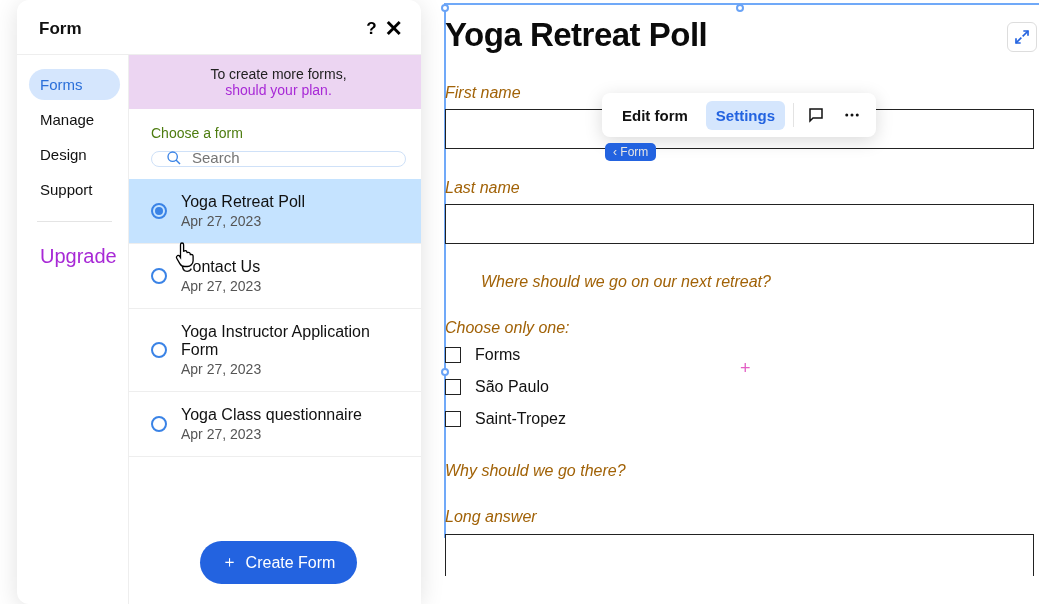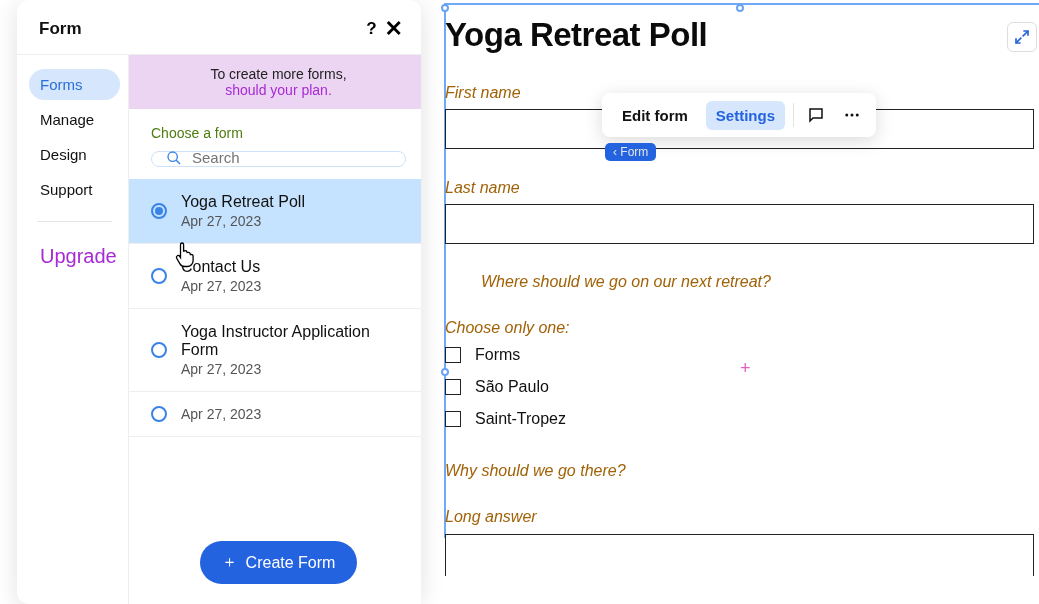--- a/index.html
+++ b/index.html
@@ -418,20 +418,21 @@
         <div class="form-item">
           <div class="radio"></div>
           <div class="form-item-text">
             <div class="form-item-name">Yoga Instructor Application Form</div>
             <div class="form-item-date">Apr 27, 2023</div>
           </div>
         </div>
         <div class="form-item">
           <div class="radio"></div>
           <div class="form-item-text">
+            <div class="form-item-name">Yoga Class questionnaire</div>
             <div class="form-item-date">Apr 27, 2023</div>
           </div>
         </div>
       </div>
       <div class="create-btn-wrap">
         <button class="create-btn">
           <span class="plus-sm">＋</span>
           <span>Create Form</span>
         </button>
       </div>

